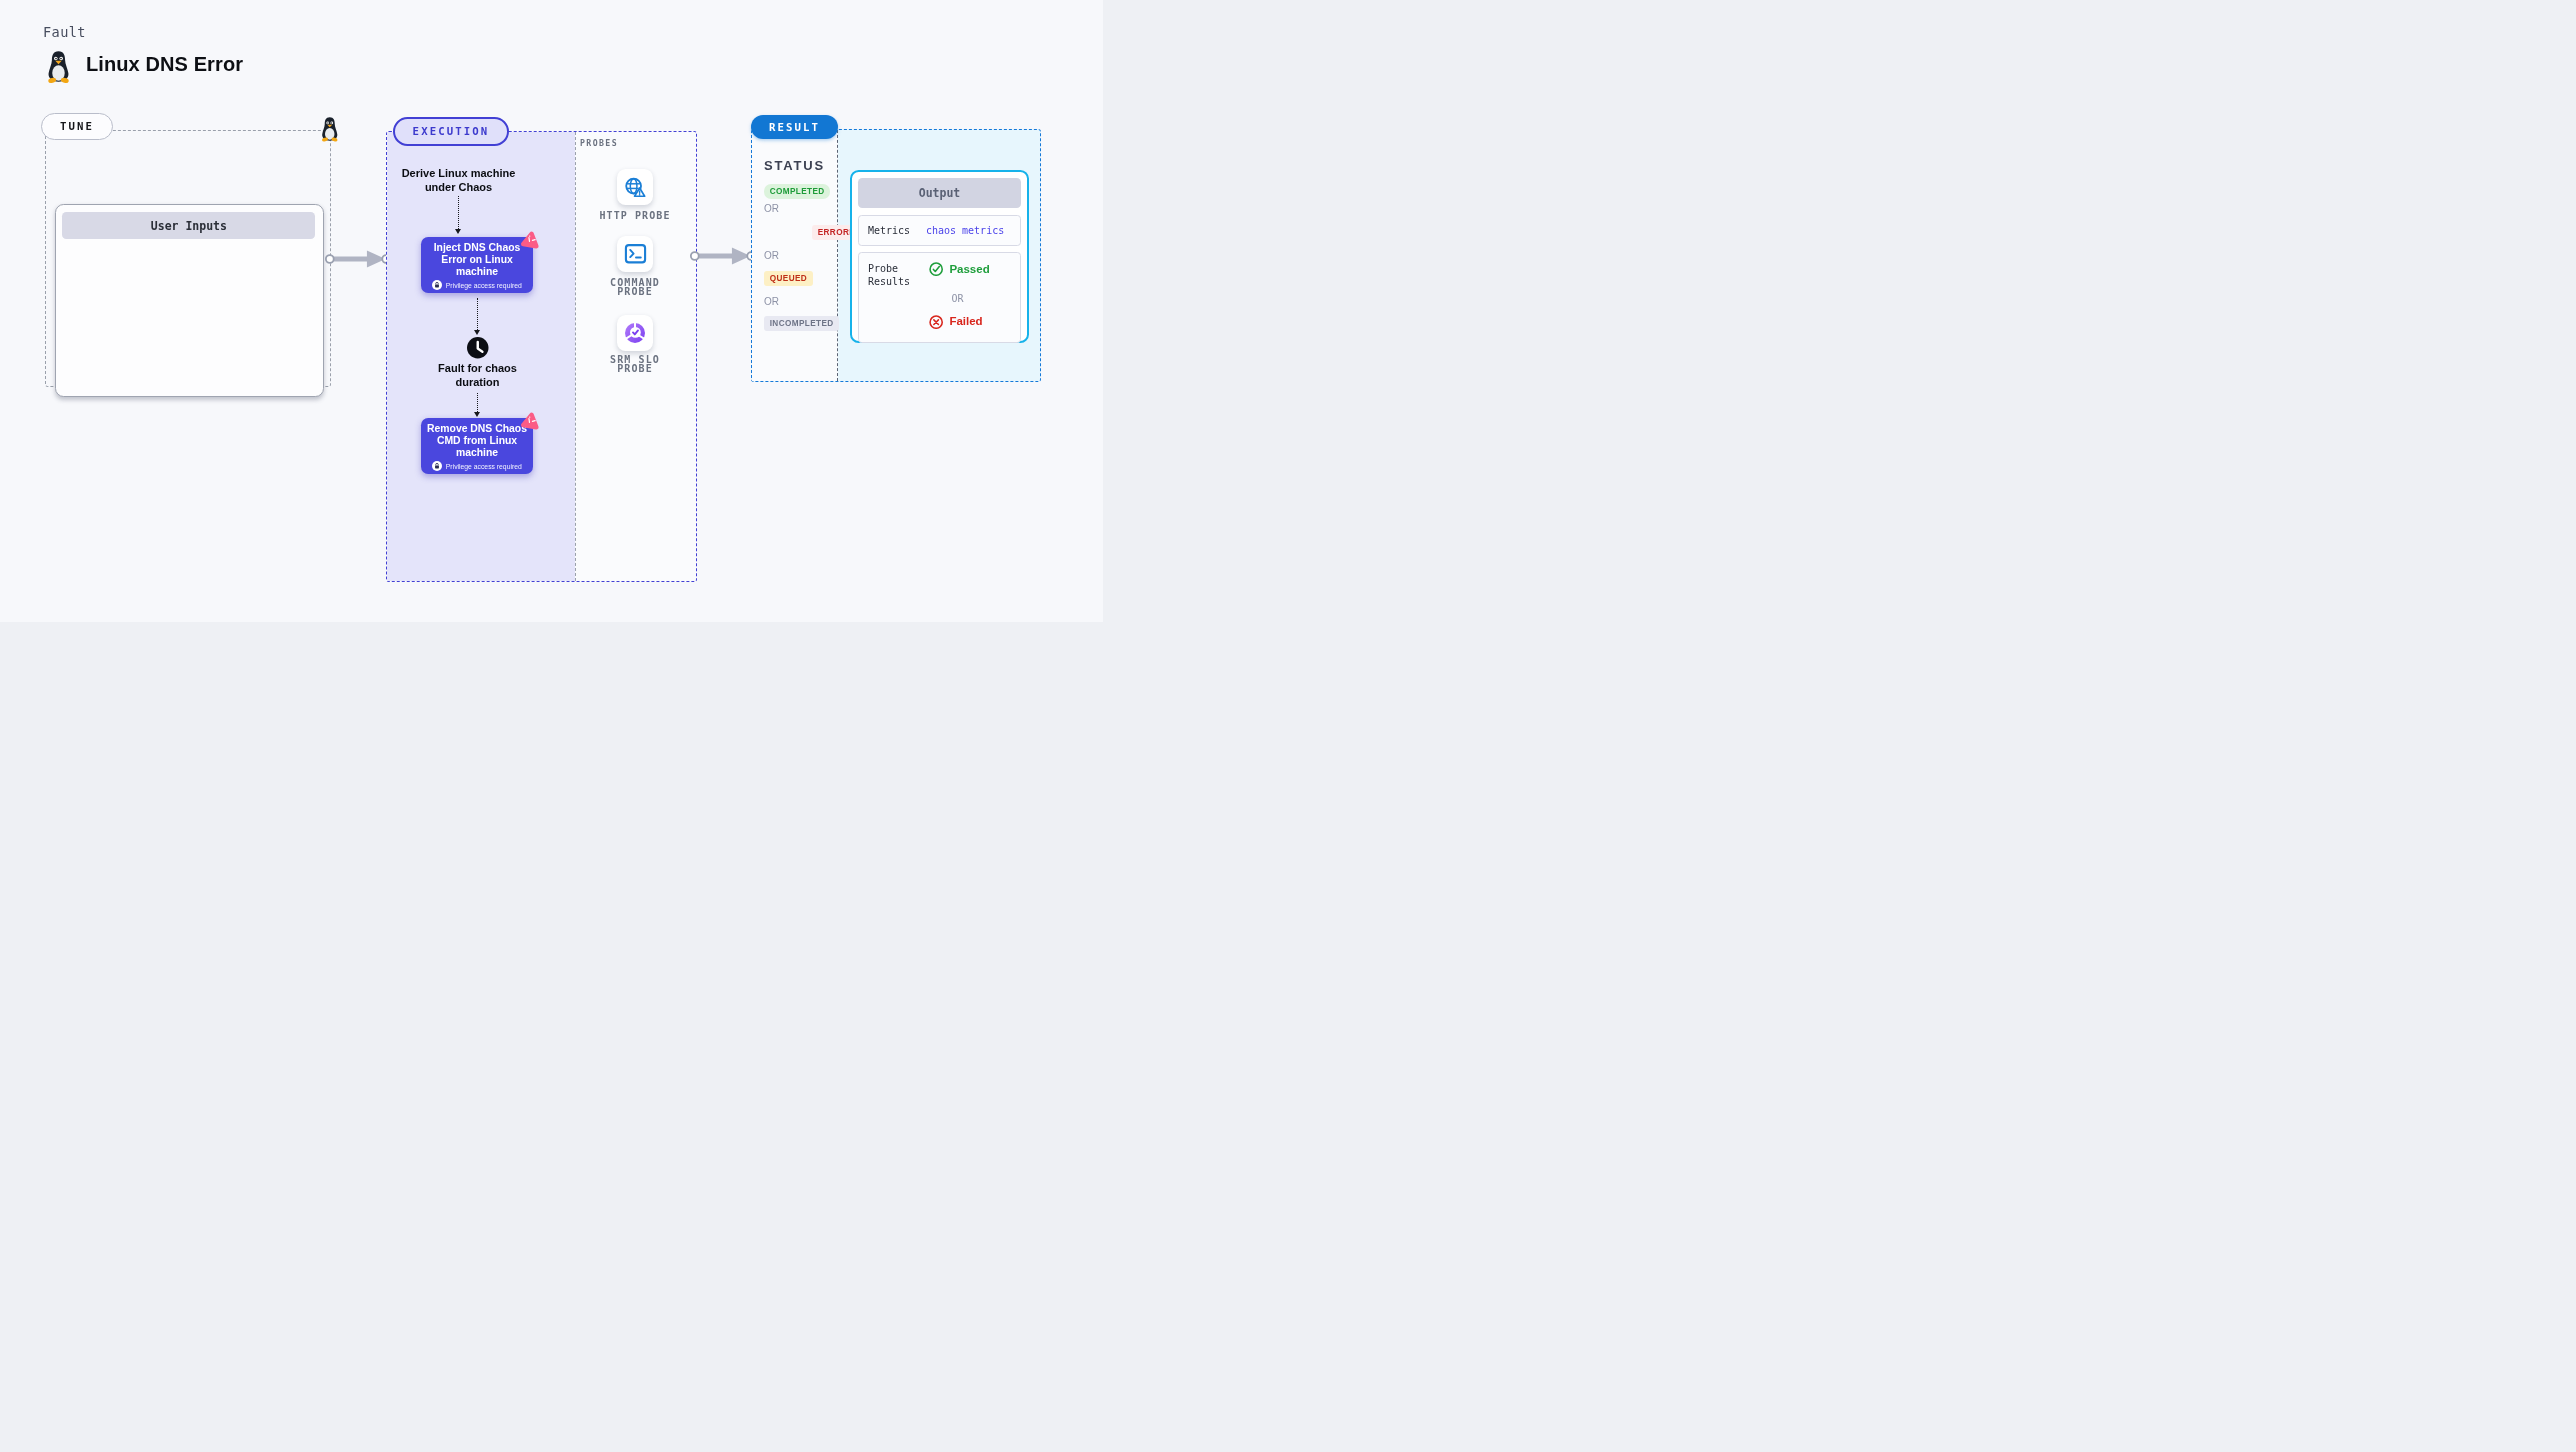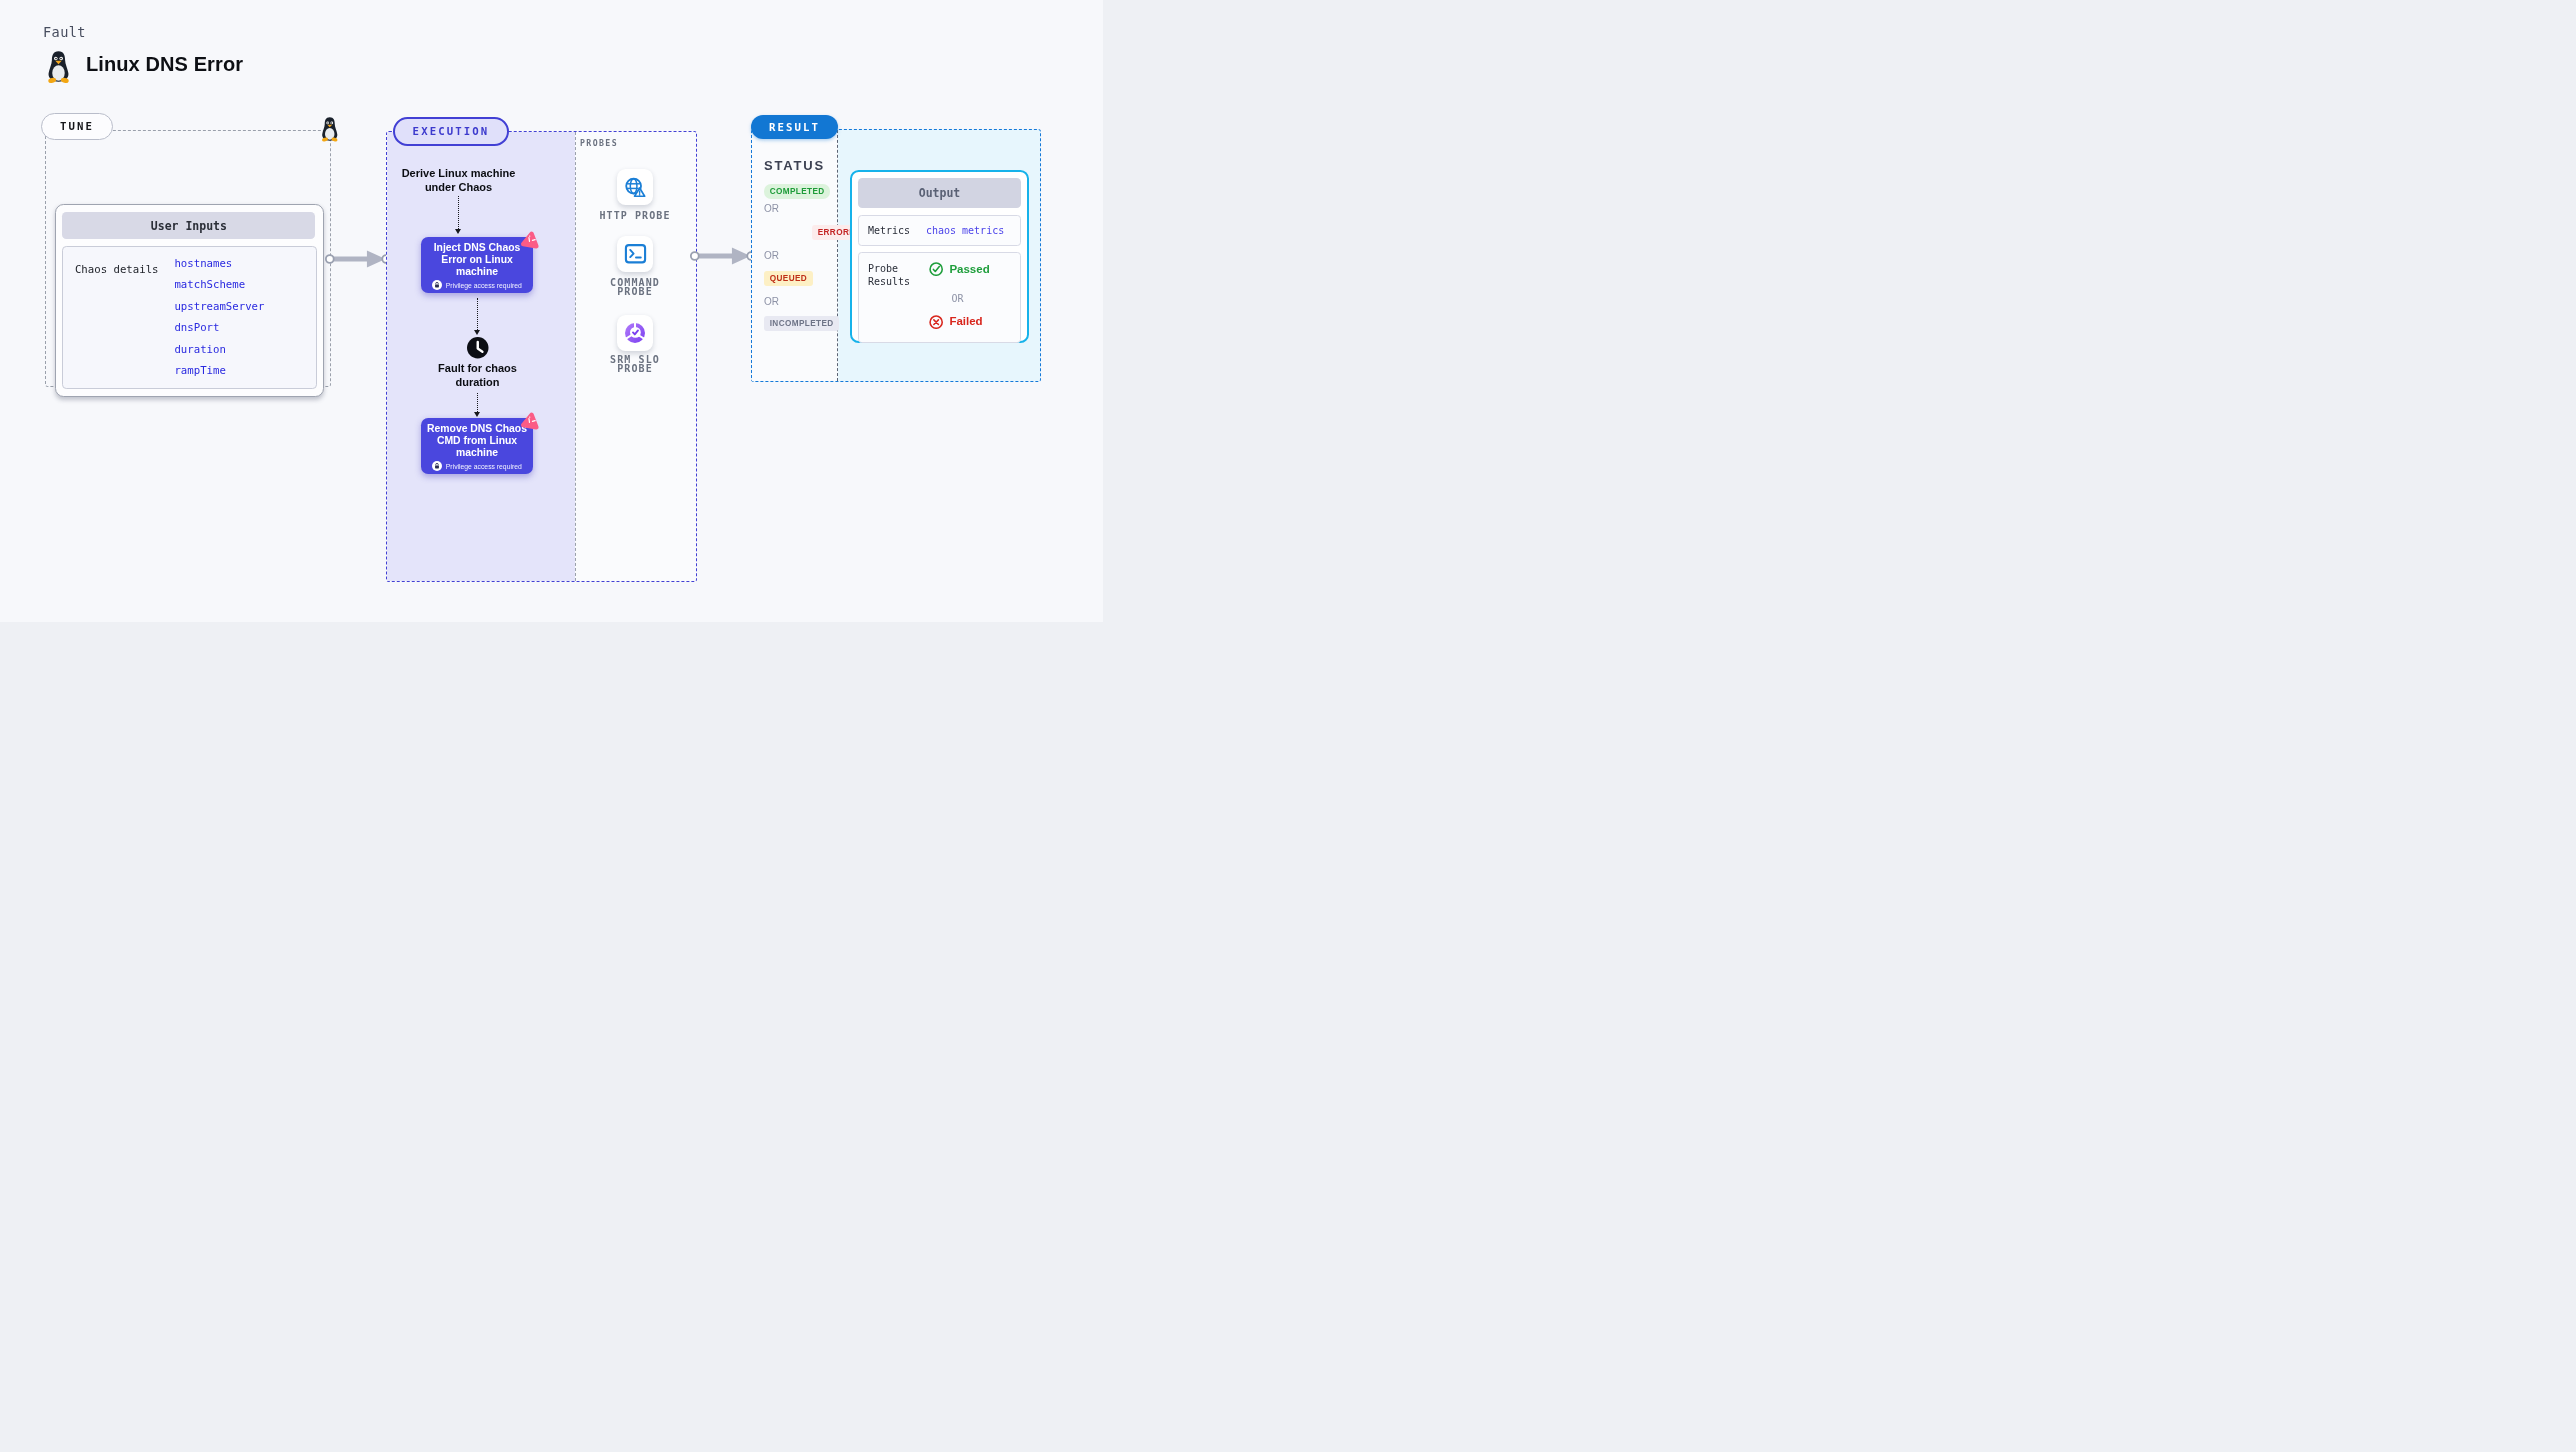--- a/index.html
+++ b/index.html
@@ -122,31 +122,20 @@
       <circle cx="14.3" cy="7.2" r="1.5" fill="#fff"></circle>
     <circle cx="9.9" cy="7.3" r="0.7" fill="#111"></circle>
       <circle cx="14.1" cy="7.3" r="0.7" fill="#111"></circle>
     <polygon points="9.3,9.2 14.7,9.2 12,12" fill="#f5a91f"></polygon>
     <ellipse cx="6.7" cy="25.8" rx="3.4" ry="2" fill="#f2a613" transform="rotate(-14 6.7 25.8)"></ellipse>
     <ellipse cx="17.3" cy="25.8" rx="3.4" ry="2" fill="#f2a613" transform="rotate(14 17.3 25.8)"></ellipse>
   </svg>
 
   <div class="abs ui-card">
     <div class="abs mono ui-header">User Inputs</div>
-    <div class="abs ui-list">
-      <div class="abs mono ui-row-label">Chaos details</div>
-      <ul class="abs ui-links">
-        <li>hostnames</li>
-        <li>matchScheme</li>
-        <li>upstreamServer</li>
-        <li>dnsPort</li>
-        <li>duration</li>
-        <li>rampTime</li>
-      </ul>
-    </div>
   </div>
 
   <svg class="abs" style="left:321px;top:249px" width="74" height="20" viewBox="0 0 103 28">
     <line x1="14" y1="14" x2="66" y2="14" stroke="#b0b4c3" stroke-width="7"></line>
     <polygon points="64,2 64,26 90,14" fill="#b0b4c3"></polygon>
     <circle cx="12" cy="14" r="5.5" fill="#ffffff" stroke="#9aa0b0" stroke-width="2.5"></circle>
     <circle cx="91" cy="14" r="5.5" fill="#ffffff" stroke="#9aa0b0" stroke-width="2.5"></circle>
   </svg>
 
   <div class="abs exec-box">

